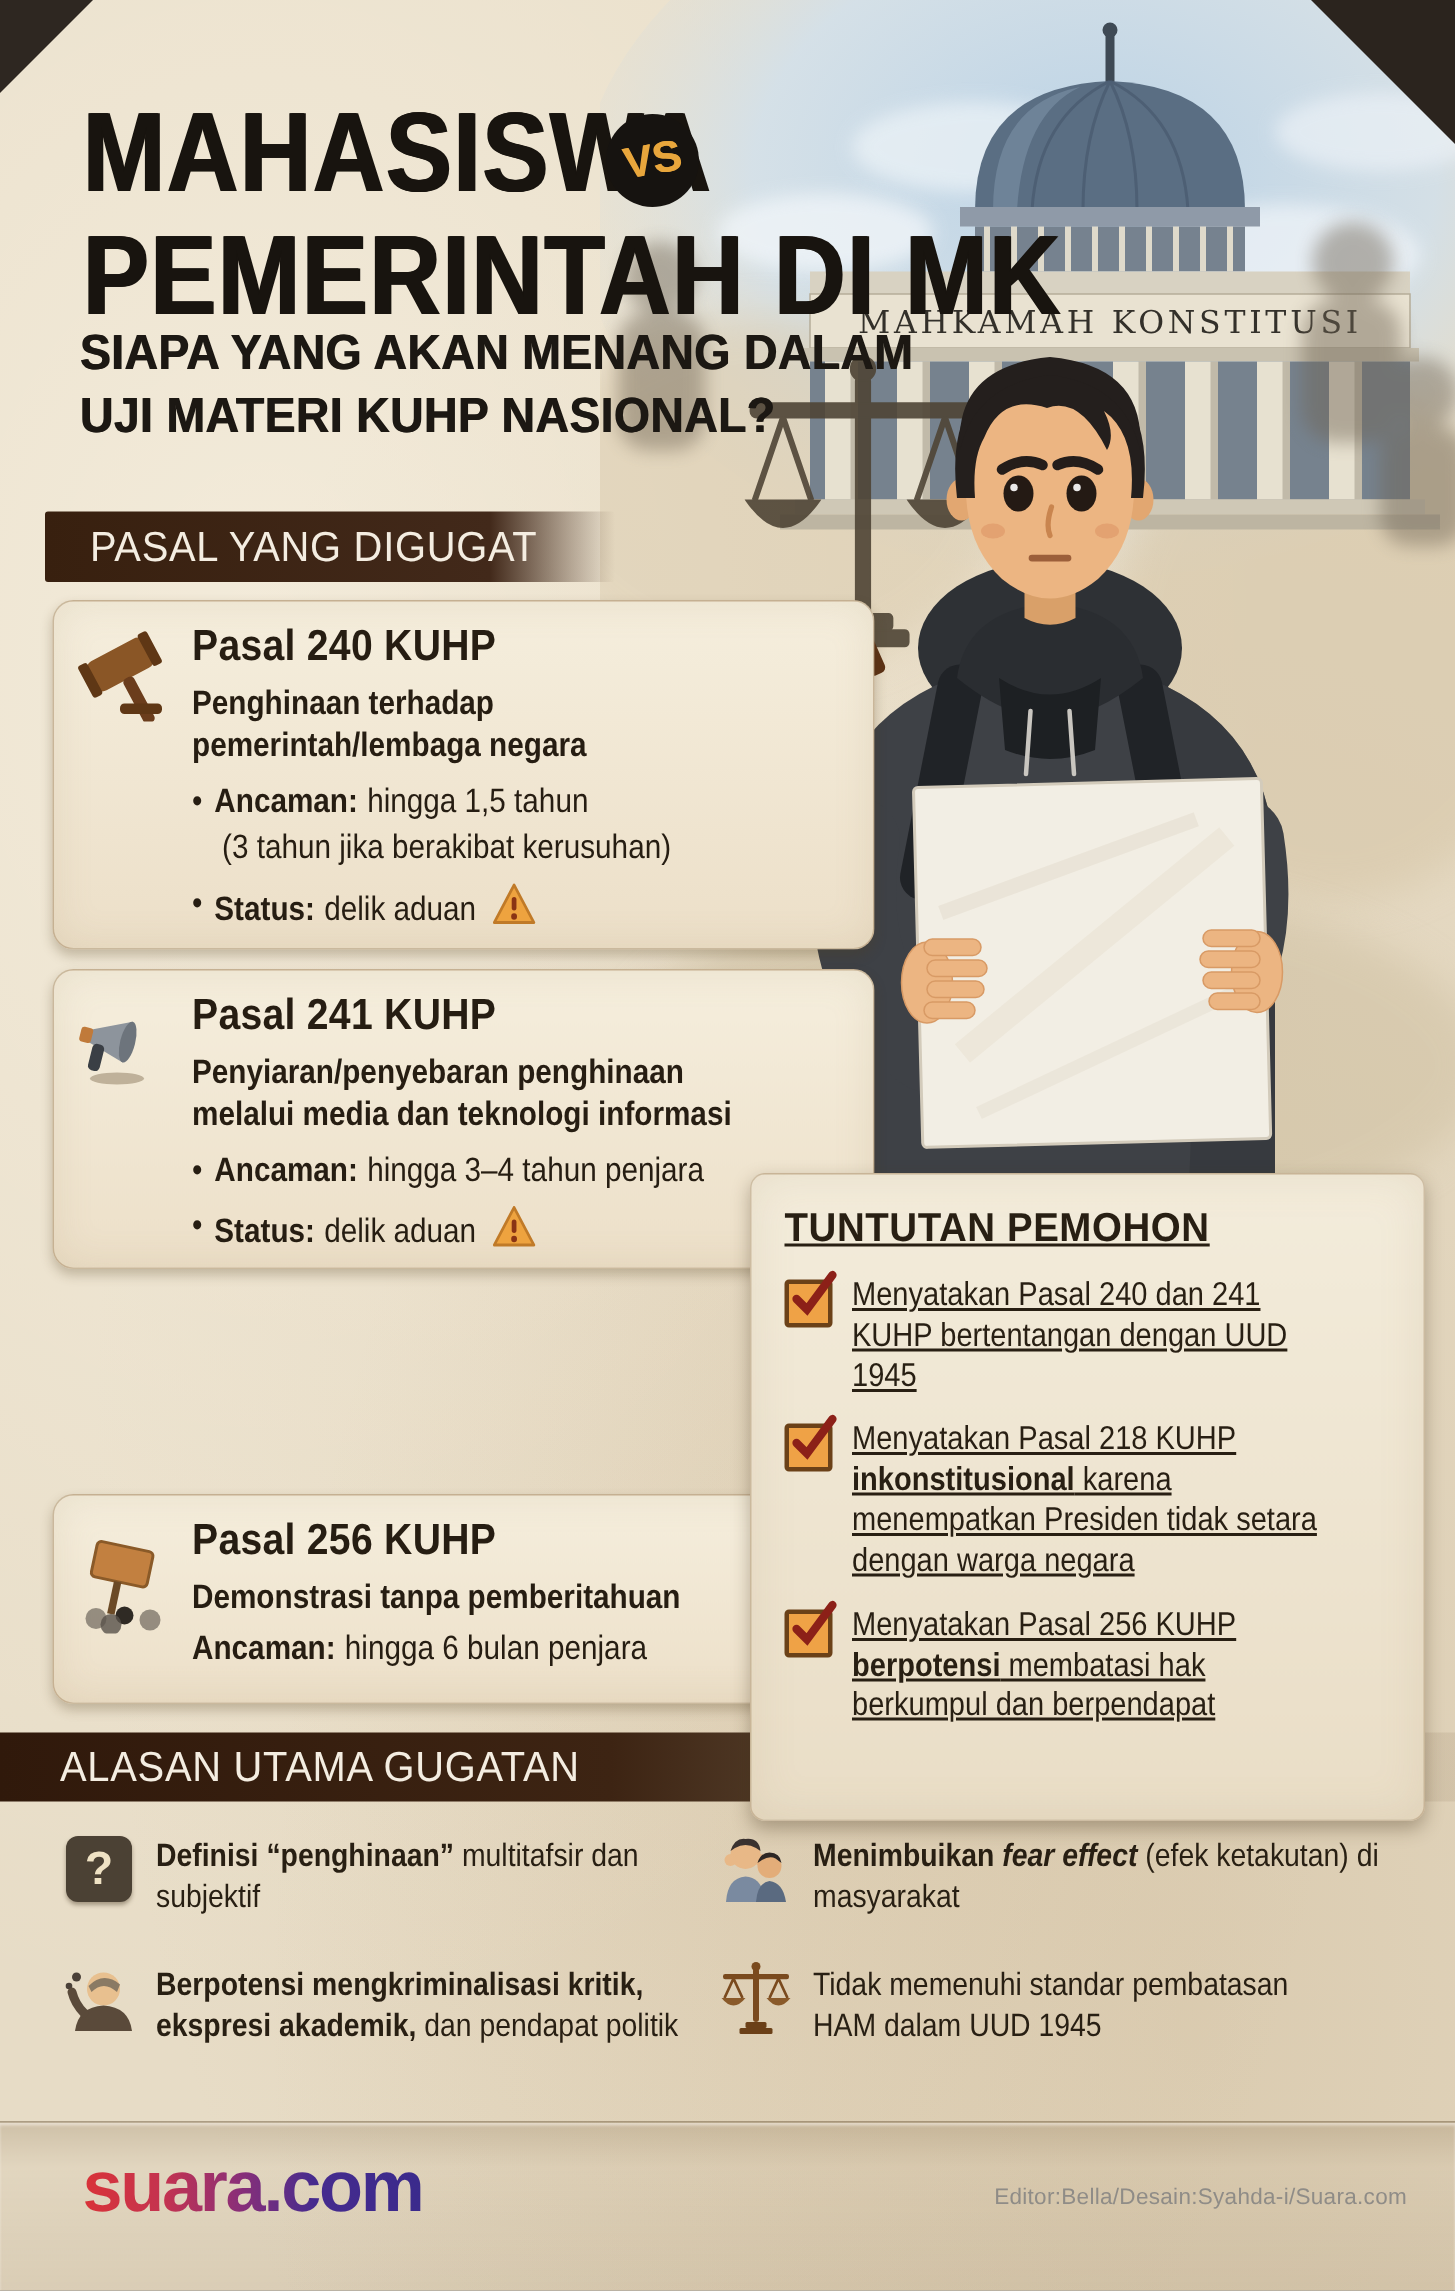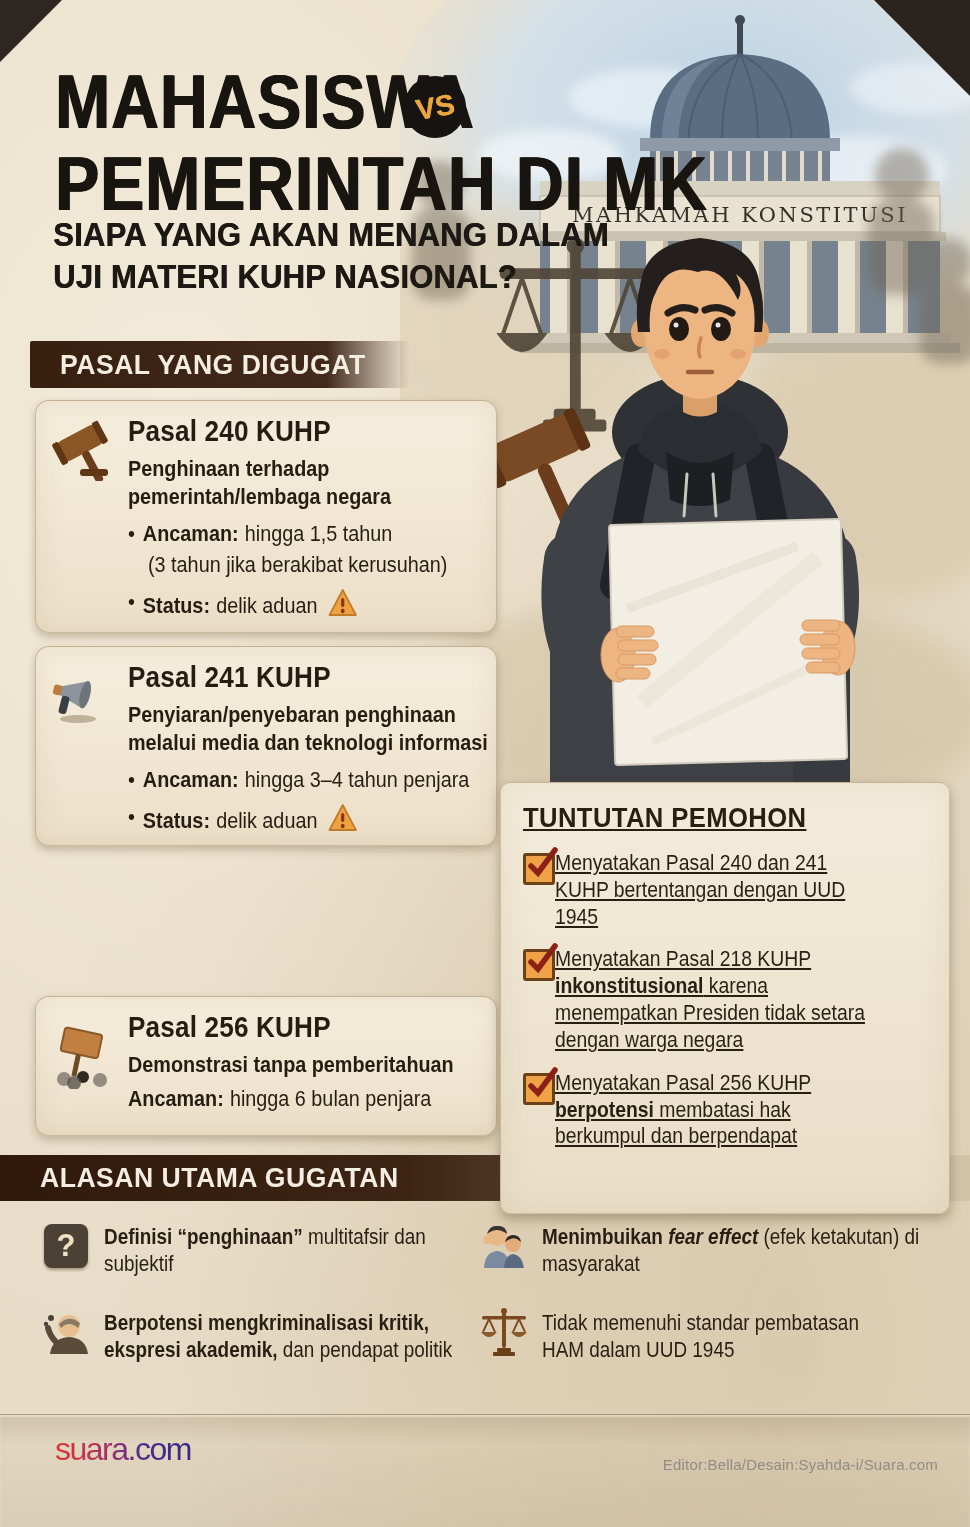--- a/index.html
+++ b/index.html
@@ -17,30 +17,30 @@
   .title{position:absolute;left:55px;color:#18140f;font-weight:bold;font-size:66px;letter-spacing:1px;
     transform:scaleY(1.14);transform-origin:left top;text-shadow:1px 0 currentColor, -0.5px 0 currentColor;z-index:4;white-space:nowrap;}
   .title1{top:58px;} .title2{top:140px;}
   .vs-badge{position:absolute;left:404px;top:76px;width:62px;height:62px;background:#161310;border-radius:50%;
     transform:rotate(-10deg);display:flex;align-items:center;justify-content:center;z-index:5;}
   .vs-badge span{color:#e8a63c;font-weight:bold;font-size:29px;letter-spacing:0;text-shadow:.5px 0 currentColor;}
   .subtitle{position:absolute;left:53px;color:#1c1813;font-weight:bold;font-size:31px;letter-spacing:.2px;
     transform:scaleY(1.06);transform-origin:left top;text-shadow:.6px 0 currentColor;z-index:4;white-space:nowrap;}
   .sub1{top:216px;} .sub2{top:258px;}
   
-  .banner{position:absolute;color:#f4ede1;font-weight:bold;z-index:4;}
+  .banner{position:absolute;color:#f4ede1;font-weight:normal;z-index:4;}
   .banner .bt{display:block;transform:scaleX(.95);transform-origin:left center;white-space:nowrap;}
   .banner-pasal{left:30px;top:341px;width:380px;height:47px;line-height:47px;font-size:28px;padding-left:30px;box-sizing:border-box;
     background:linear-gradient(90deg,#38200f 0%,#42291a 78%,rgba(66,41,26,.35) 92%,rgba(66,41,26,0) 100%);
     border-radius:2px;letter-spacing:.5px;}
   .banner-alasan{left:0;top:1155px;width:970px;height:46px;line-height:46px;font-size:28px;padding-left:40px;box-sizing:border-box;
     background:linear-gradient(90deg,#30190b 0%,#3d2413 42%,#57422e 58%,rgba(87,66,46,.18) 70%,rgba(120,95,65,.12) 100%);
     letter-spacing:.5px;}
   
-  .card{position:absolute;left:35px;width:462px;box-sizing:border-box;
+  .card{position:absolute;left:35px;width:548px;box-sizing:border-box;
     background:linear-gradient(180deg,#f5eeDd,#ecdfc8);
     background:linear-gradient(180deg,#f5eedd,#ecdfc8);
     border:1px solid rgba(150,120,80,.45);border-radius:14px;
     box-shadow:0 4px 8px rgba(80,60,30,.28), inset 0 0 26px rgba(170,140,100,.16);
     padding:14px 10px 12px 92px;z-index:4;color:#261d12;}
   .card .cicon{position:absolute;left:14px;top:16px;width:64px;height:64px;}
   .card.vcenter .cicon{top:28px;}
   .card-title{font-size:29px;font-weight:bold;letter-spacing:.2px;transform:scaleX(.9);transform-origin:left top;white-space:nowrap;}
   .cx{transform:scaleX(.88);transform-origin:left top;}
   .card-desc{font-size:22.5px;font-weight:bold;line-height:1.24;margin-top:7px;width:420px;}
@@ -50,41 +50,41 @@
   .blabel{font-weight:bold;margin-right:7px;}
   .bcont{font-size:22.5px;line-height:1.26;margin-top:3px;margin-left:20px;width:420px;}
   .warn{display:inline-block;vertical-align:-5px;margin-left:12px;}
   
   .tpanel{position:absolute;left:500px;top:782px;width:450px;height:432px;box-sizing:border-box;
     background:linear-gradient(180deg,#f3ecdb,#e9ddc6);
     border:1px solid rgba(150,120,80,.4);border-radius:10px;
     box-shadow:0 5px 12px rgba(70,52,28,.35), inset 0 0 30px rgba(170,140,100,.15);
     padding:20px 22px;z-index:5;color:#281f13;text-decoration:underline;}
   .tpanel h2{margin:0;font-size:27px;font-weight:bold;letter-spacing:.4px;transform:scaleX(.95);transform-origin:left top;white-space:nowrap;}
-  .t-item{display:flex;margin-top:16px;align-items:flex-start;}
+  .t-item{display:flex;gap:13px;margin-top:16px;align-items:flex-start;}
   .checkbox{flex:0 0 auto;width:26px;height:26px;background:#efa246;border:3px solid #6b4118;border-radius:3px;position:relative;margin-top:3px;}
   .checkbox svg{position:absolute;left:-2px;top:-8px;overflow:visible;}
   .t-text{font-size:22px;line-height:1.22;transform:scaleX(.88);transform-origin:left top;}
   .tw0{width:430px;} .tw1{width:445px;} .tw2{width:395px;} .tw3{width:430px;}
   .t-text b{font-weight:bold;}
   
   .reasons-left{position:absolute;left:42px;top:1222px;display:flex;flex-direction:column;gap:30px;z-index:4;}
   .reasons-right{position:absolute;left:480px;top:1222px;display:flex;flex-direction:column;gap:30px;z-index:4;}
   .reason{display:flex;gap:14px;align-items:flex-start;color:#281f13;}
   .ricon{flex:0 0 auto;width:48px;height:48px;}
   .reason-text{font-size:21.5px;line-height:1.26;transform:scaleX(.88);transform-origin:left top;margin-top:2px;}
   .rt0{width:400px;} .rt1{width:450px;} .rt2{width:470px;} .rt3{width:370px;}
   .reason-text b{font-weight:bold;} .reason-text i{font-style:italic;font-weight:bold;}
   .qbox{width:44px;height:44px;margin:2px;background:#4b4134;border-radius:8px;display:flex;align-items:center;justify-content:center;
     color:#efe2c4;font-size:31px;font-weight:bold;box-shadow:0 2px 3px rgba(60,45,25,.4);}
   
   .footer-band{position:absolute;left:0;top:1414px;width:970px;height:113px;z-index:3;
     background:linear-gradient(180deg, rgba(120,95,60,.22), rgba(120,95,60,.05) 26%, rgba(120,95,60,.12));
     border-top:1px solid rgba(90,70,40,.35);box-shadow:inset 0 2px 2px rgba(255,252,245,.5);}
-  .logo{position:absolute;left:55px;top:1431px;font-size:32px;font-weight:normal;letter-spacing:-1.5px;z-index:4;
+  .logo{position:absolute;left:55px;top:1431px;font-size:48px;font-weight:bold;letter-spacing:-1.5px;z-index:4;
     background:linear-gradient(90deg,#d93338 0%,#c43350 24%,#8a2f78 46%,#462b8e 68%,#3a2a8c 100%);
     -webkit-background-clip:text;background-clip:text;color:transparent;text-shadow:none;}
   .credits{position:absolute;right:32px;top:1456px;font-size:15px;color:#8f8c87;z-index:4;letter-spacing:.2px;text-align:right;}
   
   .scene{position:absolute;left:400px;top:0;width:570px;height:800px;z-index:1;}
 </style>
 </head>
 <body>
 
 <div class="poster">

